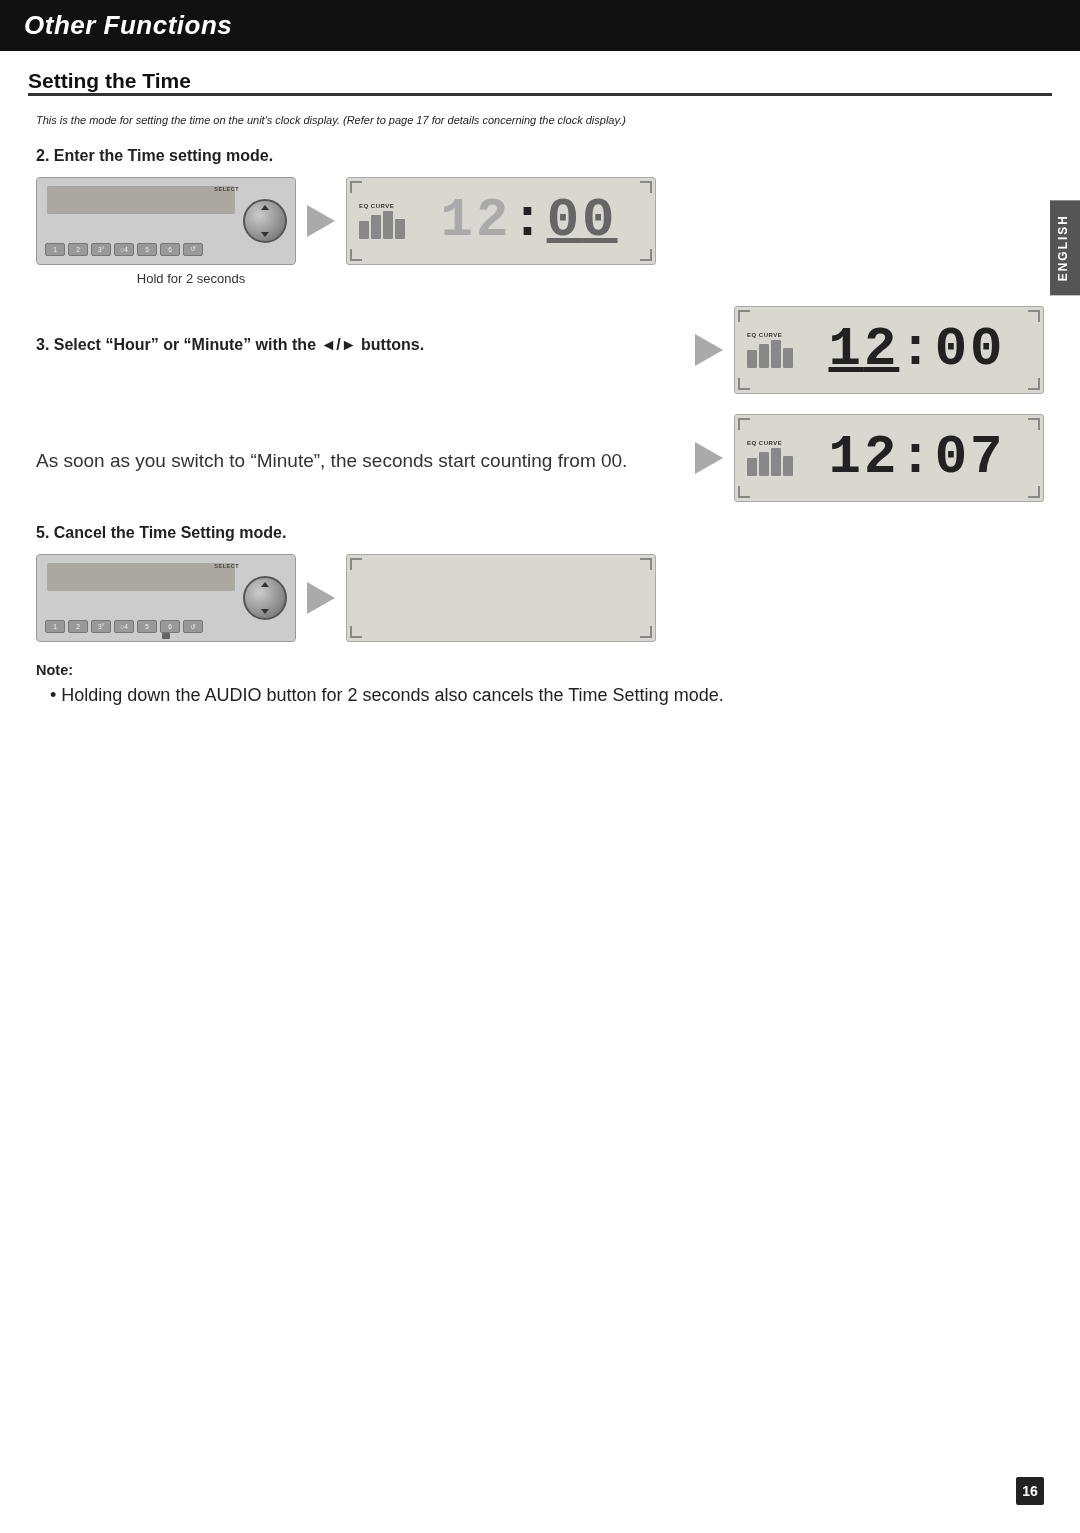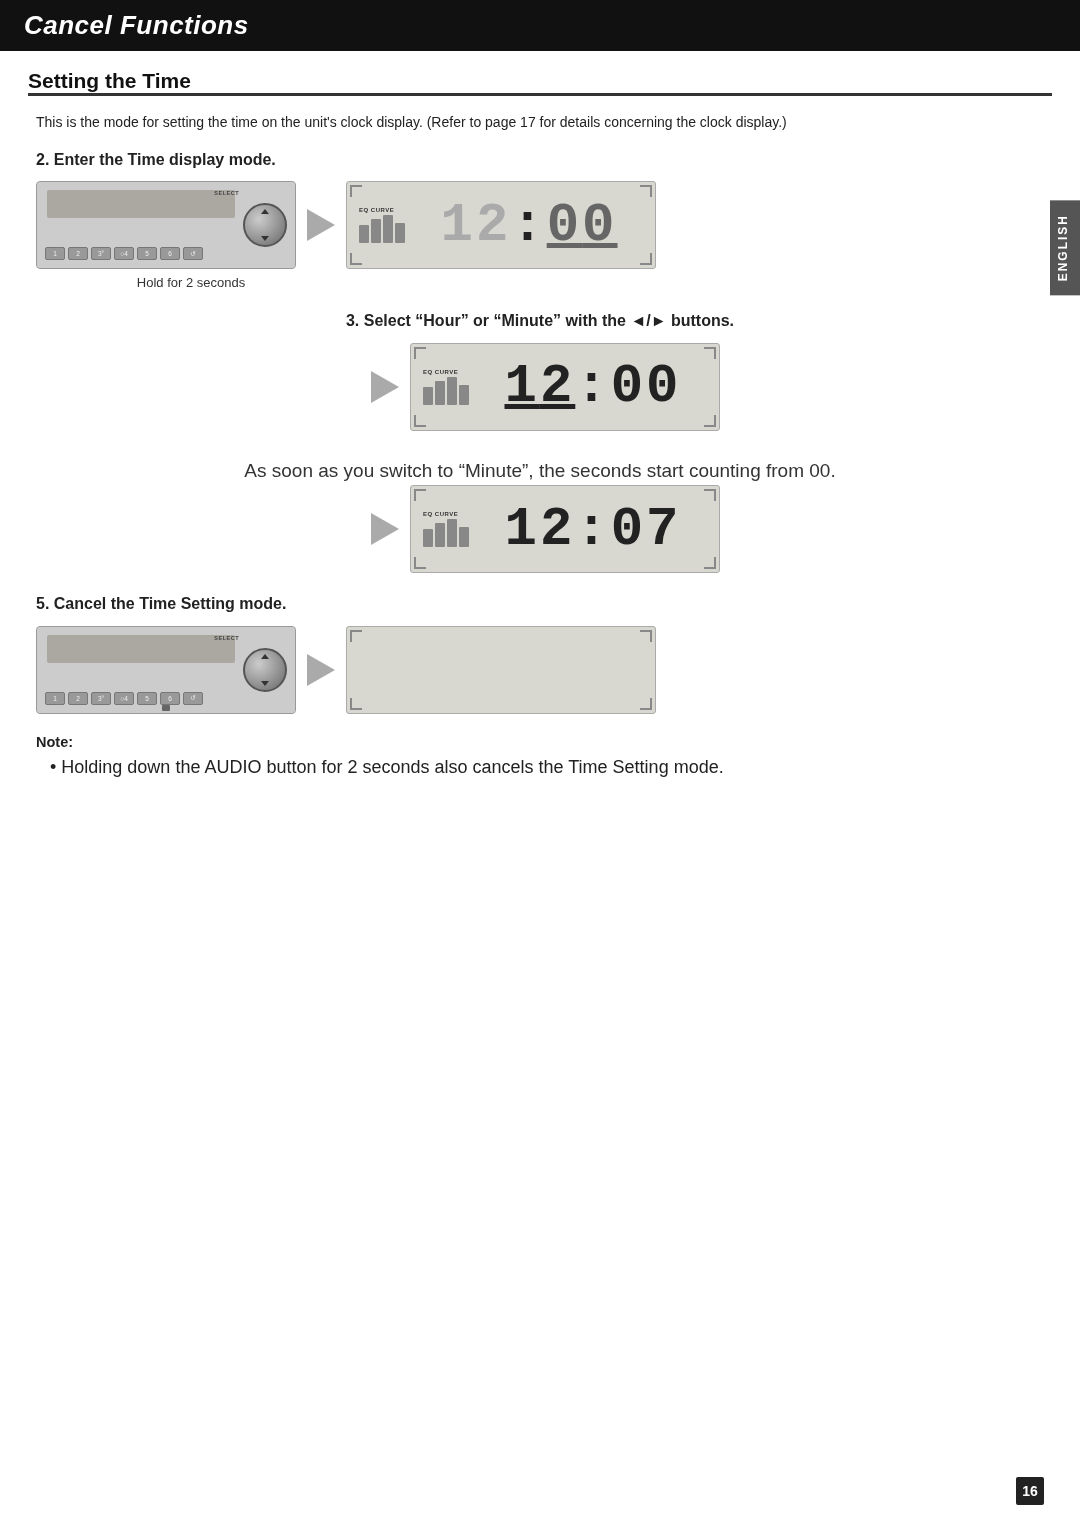--- a/index.html
+++ b/index.html
@@ -38,23 +38,24 @@
       font-weight: bold;
       color: #111;
     }
 
     
     .content {
       padding: 0 36px;
     }
 
     .intro-text {
-      font-size: 14px;
+      font-size: 11px;
       margin-bottom: 16px;
       line-height: 1.5;
+      font-style: italic;
     }
 
     
     .step {
       margin-bottom: 20px;
     }
     .step-label {
       font-size: 16px;
       font-weight: bold;
       margin-bottom: 10px;
@@ -227,46 +228,45 @@
     .step-right {
       display: flex;
       align-items: center;
       gap: 0;
     }
 
     .combined-row {
       display: flex;
       align-items: center;
       gap: 0;
-      flex-direction: column;
     }
   </style>
 </head>
 <body>
 
 <div class="page-header">
-  <span class="page-header-title">Cancel Functions</span>
+  <span class="page-header-title">Other Functions</span>
 </div>
 
 <div class="english-tab">
   <span>ENGLISH</span>
 </div>
 
 <div class="section-title-bar">
   <span class="section-title">Setting the Time</span>
 </div>
 
 <div class="content">
 
   <p class="intro-text">This is the mode for setting the time on the unit's clock display. (Refer to page 17 for details concerning the clock display.)</p>
 
 
   <div class="step">
     <div class="step-label">
-      <span>2.</span>&nbsp;<span>Enter the Time display mode.</span>
+      <span>2.</span>&nbsp;<span>Enter the Time setting mode.</span>
     </div>
 
     <div class="device-row">
 
       <div class="device-img">
         <div style="position:absolute;inset:0;background:#ccc;border-radius:3px;">
 
           <div style="position:absolute;top:8px;left:10px;right:60px;height:28px;background:#aaa8a0;border-radius:2px;"></div>
 
           <div style="position:absolute;bottom:8px;left:8px;display:flex;gap:3px;align-items:center;">

